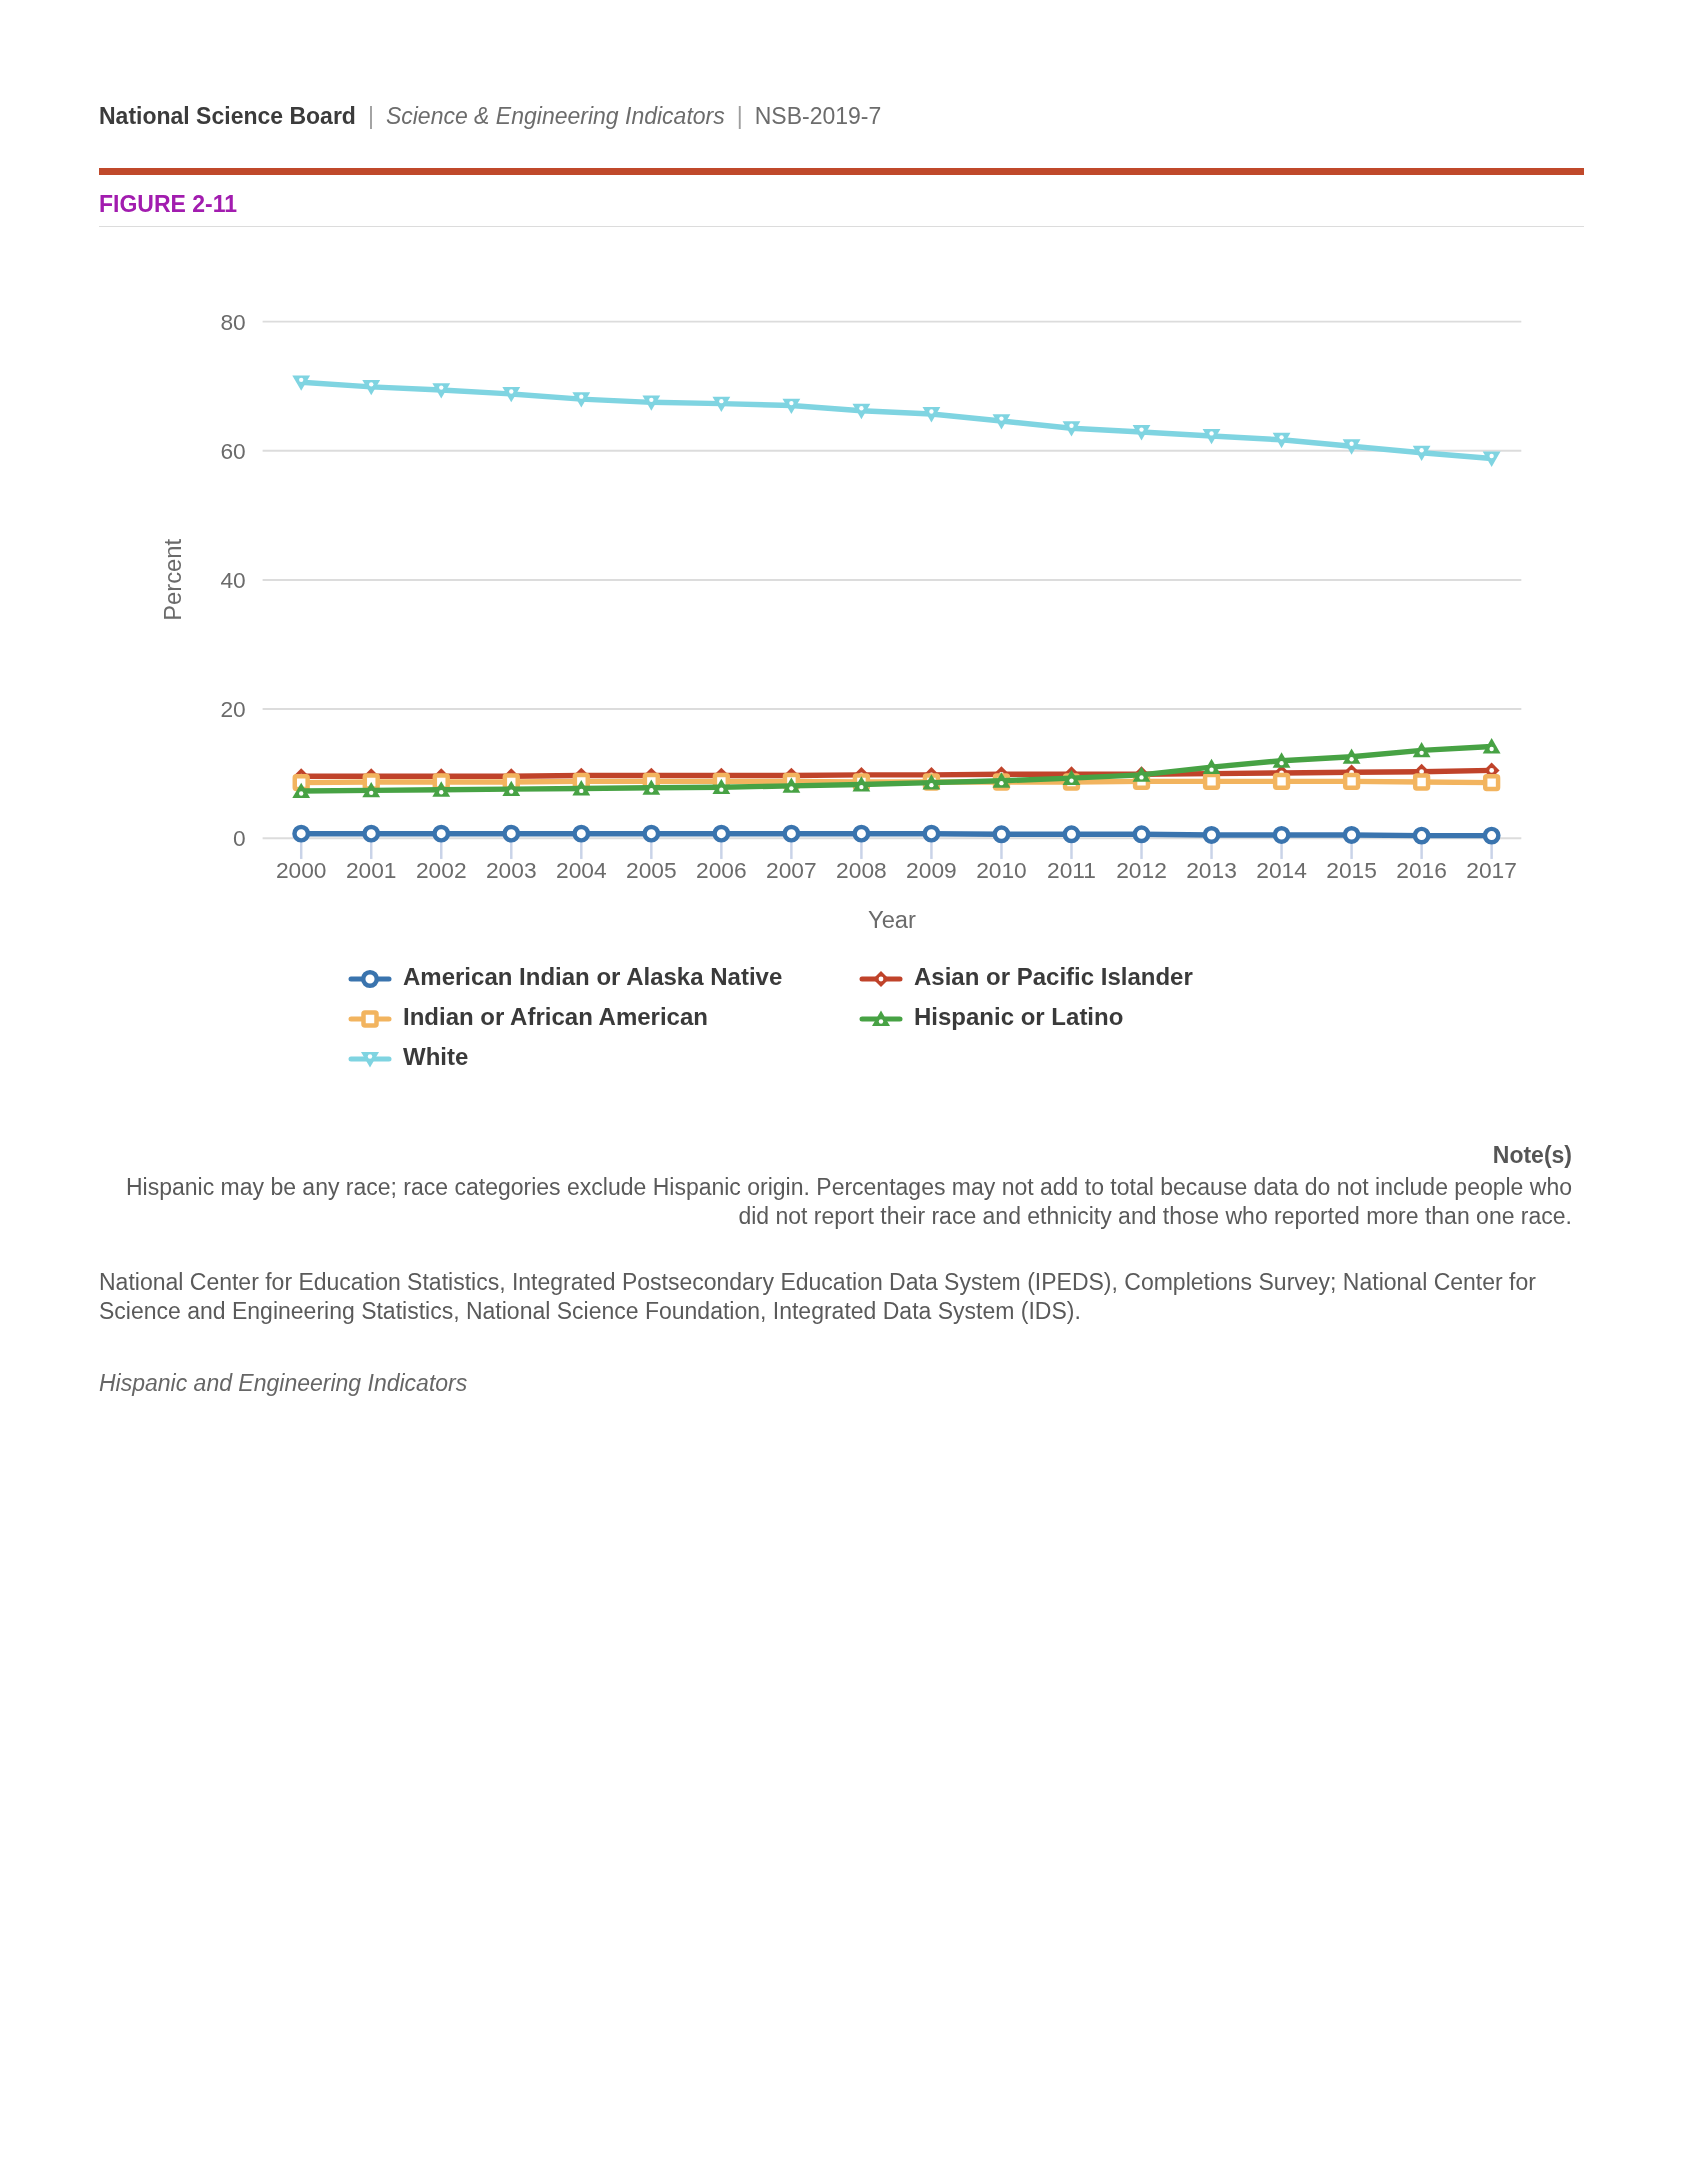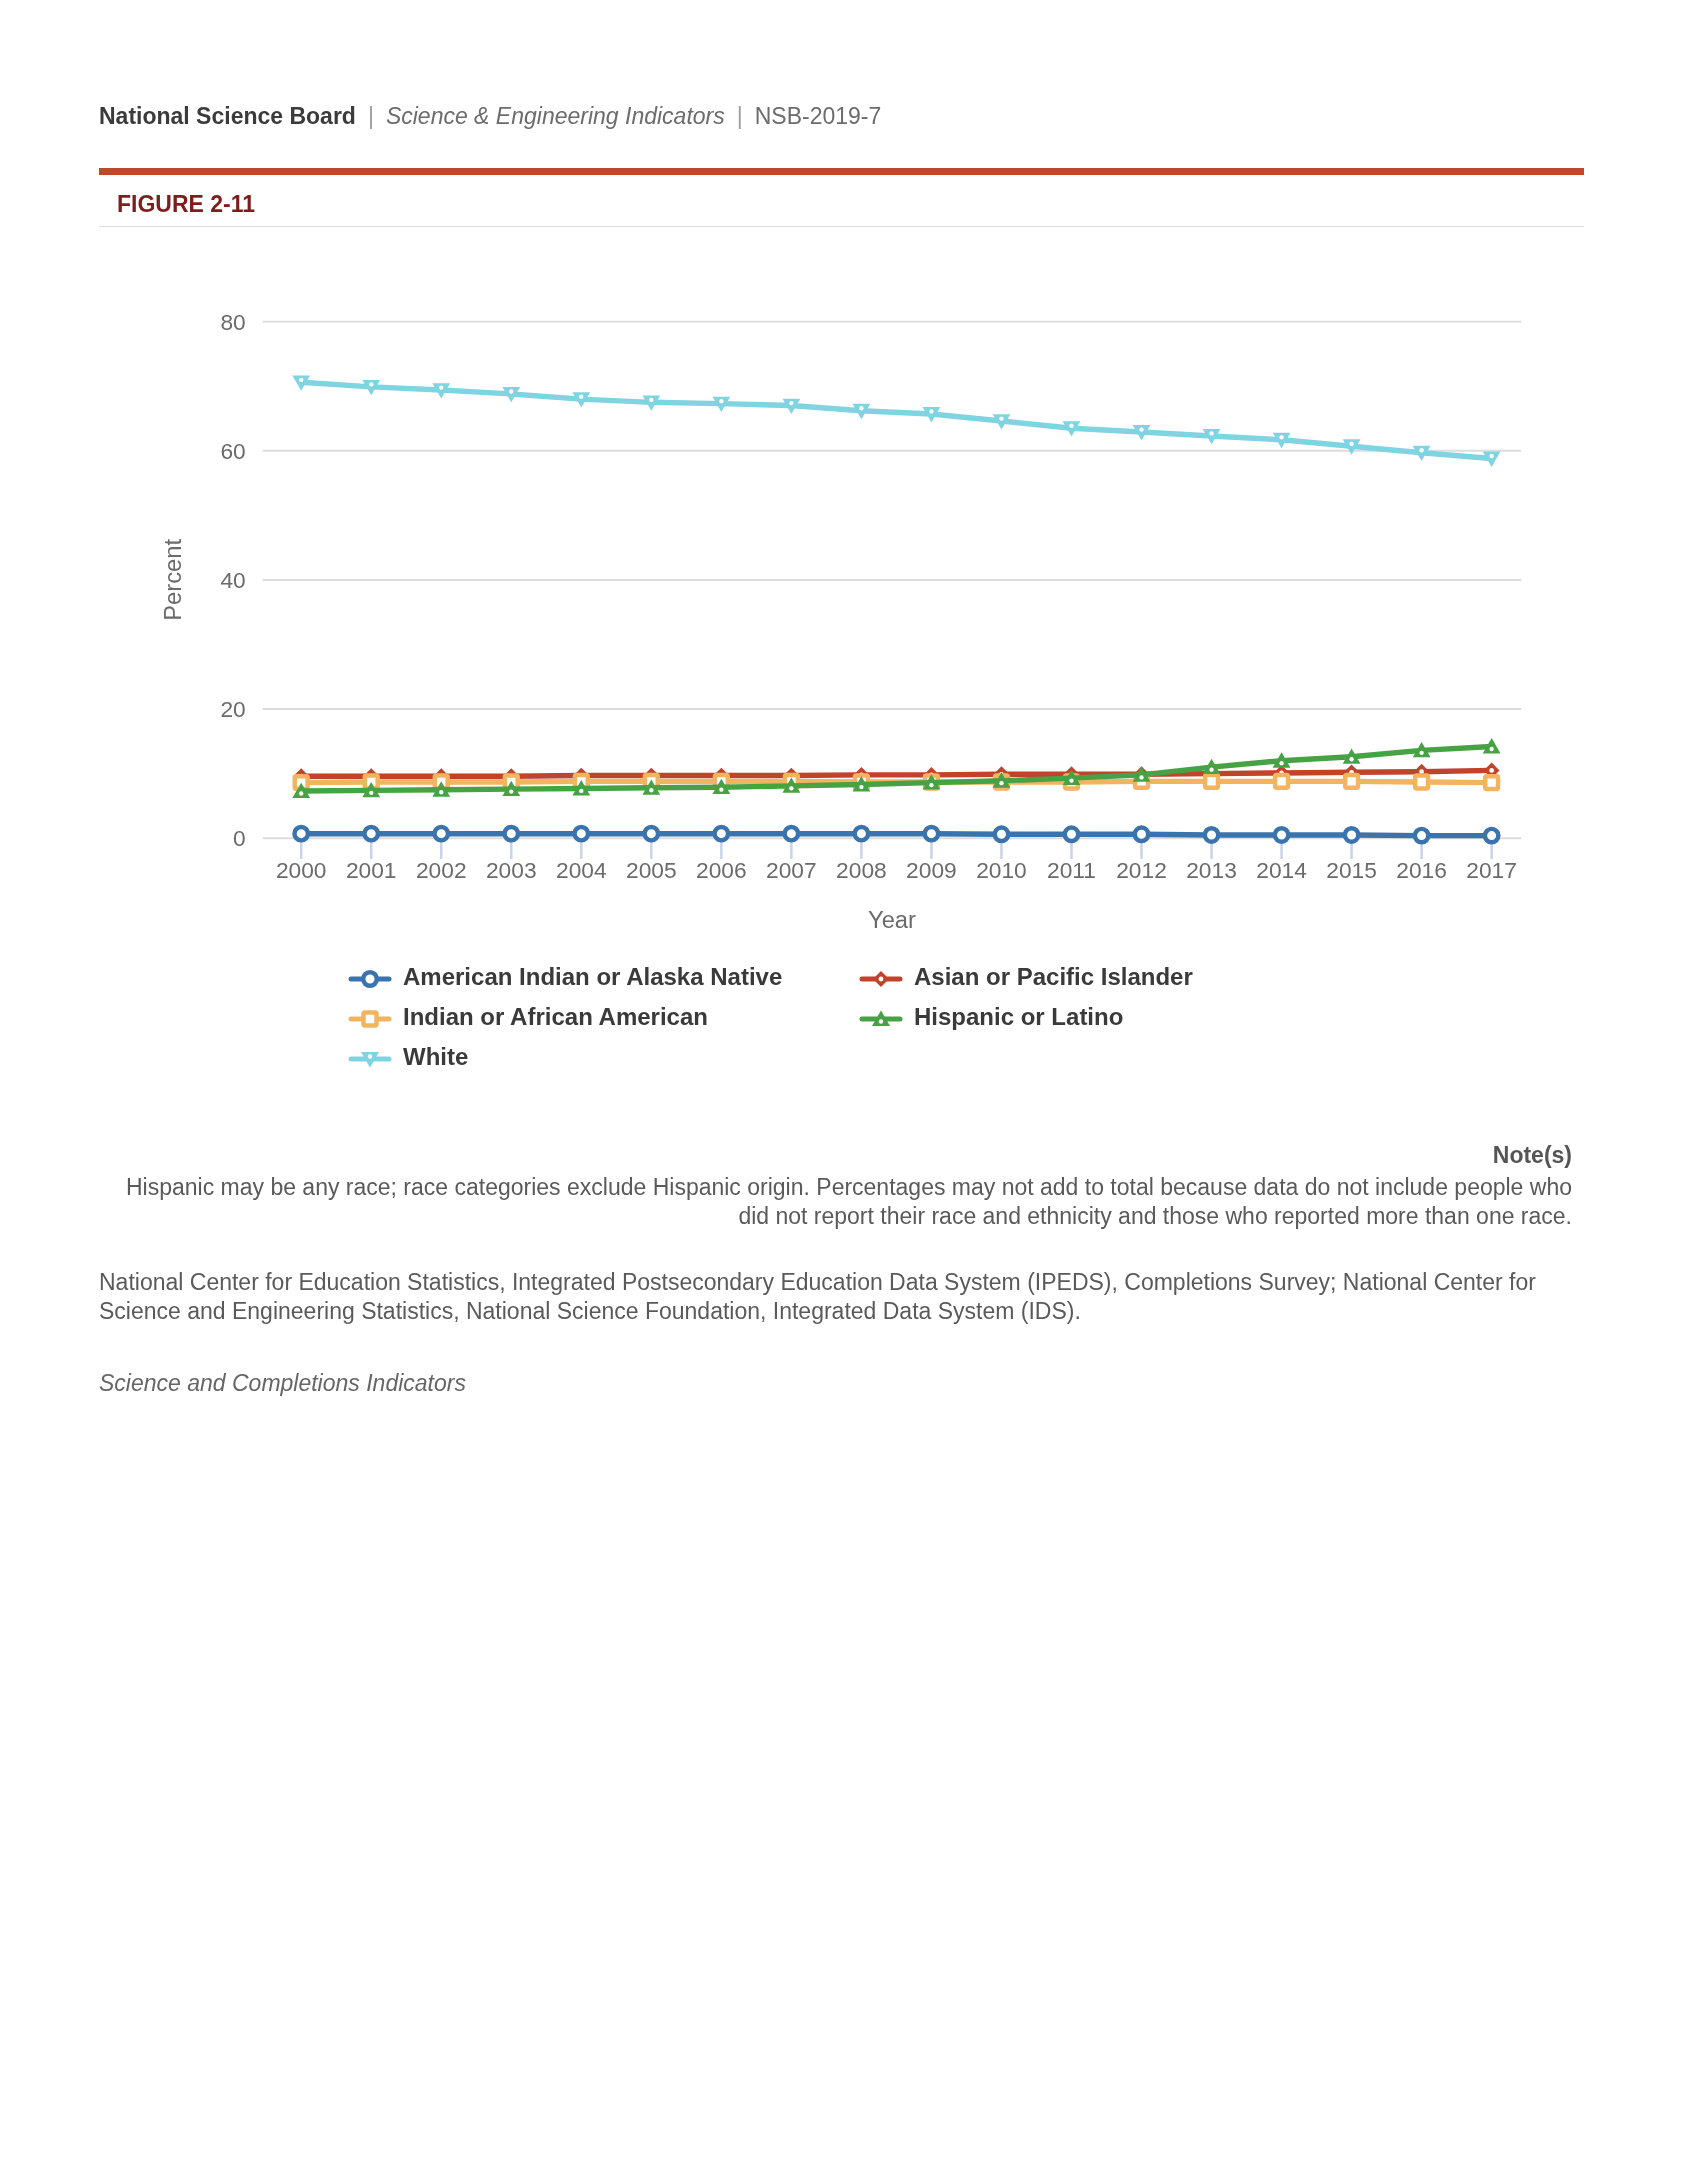--- a/index.html
+++ b/index.html
@@ -12,21 +12,21 @@
     position:absolute; left:99px; top:103px;
     font-size:23px; color:#6c6c6c; white-space:nowrap;
   }
   .header .brand { font-weight:bold; color:#3b3b3b; }
   .header .sep { color:#9e9e9e; padding:0 12px; }
   .header .pub { font-style:italic; color:#6c6c6c; }
   .header .report-id { color:#6c6c6c; }
   .accent-rule { position:absolute; left:99px; top:168px; width:1485px; height:7px; }
   .figure-label {
     position:absolute; left:99px; top:191px;
-    font-size:23px; font-weight:bold; color:#7f1d1d;margin-left:18px;
+    font-size:23px; font-weight:bold; color:#a21caf;
   }
   .divider { position:absolute; left:99px; top:226px; width:1485px; height:1px; background:#dcdcdc; }
   .chart-title {
     position:absolute; left:99px; top:244px; width:1544px;
     font-size:27px; font-weight:bold; white-space:nowrap;
   }
   #chart-svg { position:absolute; left:79px; top:287px; }
   .legend {
     position:absolute; left:348px; top:964px;
     display:grid; grid-template-columns:511px max-content; row-gap:13px;
@@ -304,16 +304,16 @@
 
   <div class="text-block notes-block">
     <div class="block-heading">Note(s)</div>
     <div>Hispanic may be any race; race categories exclude Hispanic origin. Percentages may not add to total because data do not include people who did not report their race and ethnicity and those who reported more than one race.</div>
   </div>
 
   <div class="text-block sources-block">
     <div>National Center for Education Statistics, Integrated Postsecondary Education Data System (IPEDS), Completions Survey; National Center for Science and Engineering Statistics, National Science Foundation, Integrated Data System (IDS).</div>
   </div>
 
-  <div class="footer-italic">Science and Completions Indicators</div>
+  <div class="footer-italic">Hispanic and Engineering Indicators</div>
 
 </div>
 
 
 </body></html>

